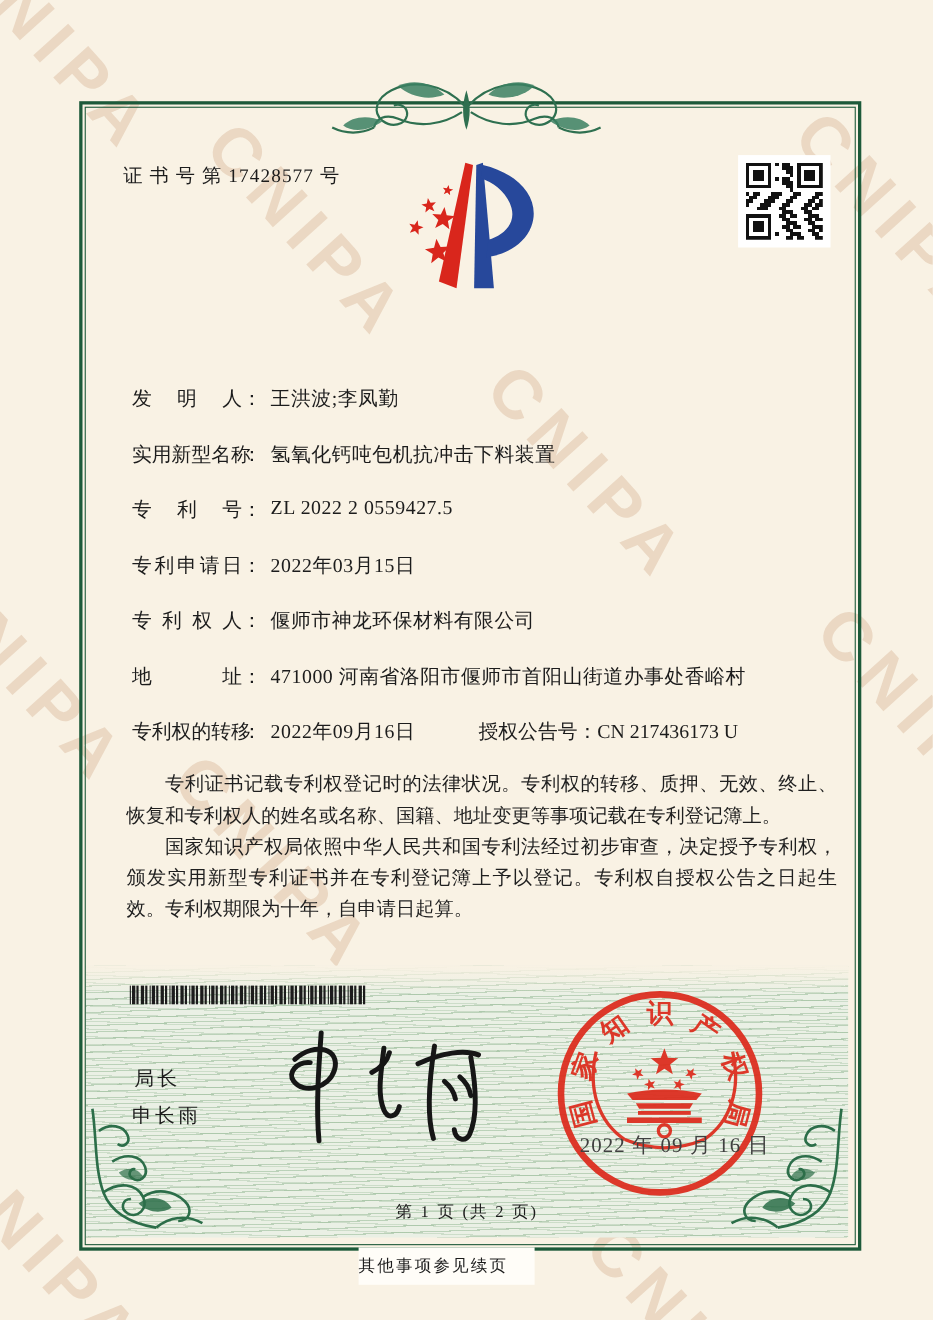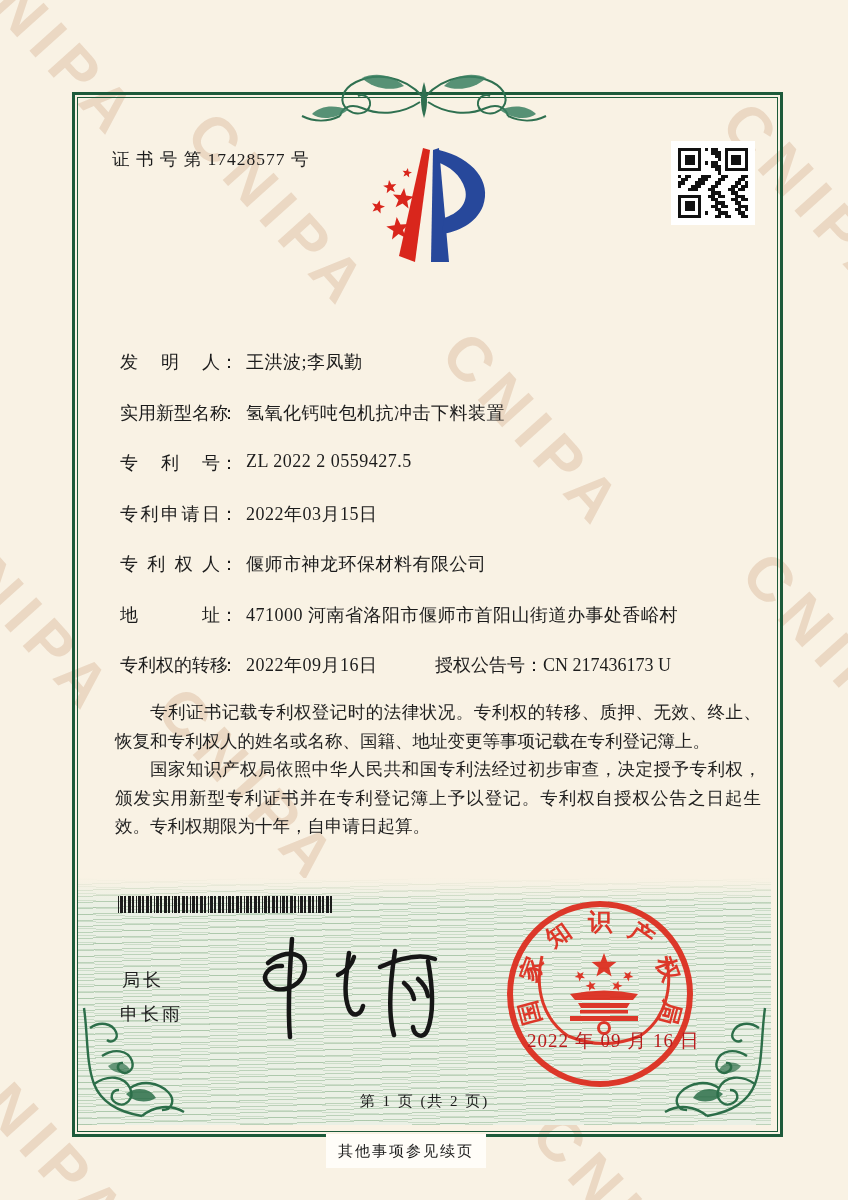--- a/index.html
+++ b/index.html
@@ -42,25 +42,25 @@
   .barcode{position:absolute;left:118px;top:896px;width:220px;height:17px;display:flex;align-items:stretch;z-index:3;}
   .barcode span{display:block;height:100%;background:#1c1c1c;flex:0 0 auto;}
   
   .director-title{position:absolute;left:122px;top:968px;font-size:18px;letter-spacing:3px;z-index:3;}
   .director-name{position:absolute;left:120px;top:1002px;font-size:18px;letter-spacing:3px;z-index:3;}
   .sig{position:absolute;left:252px;top:933px;width:198px;height:110px;z-index:3;}
   
   .seal{position:absolute;left:500px;top:894px;width:200px;height:200px;z-index:4;opacity:.93;}
   .seal-char{fill:#dd2b1c;font-size:24px;font-weight:700;text-anchor:middle;dominant-baseline:middle;
              font-family:"Liberation Serif","DejaVu Serif",serif;}
-  .seal-date{position:absolute;left:527px;top:1028px;font-size:19px;letter-spacing:1px;color:#b91c1c;z-index:5;}
+  .seal-date{position:absolute;left:527px;top:1028px;font-size:19px;letter-spacing:1px;color:#404040;z-index:5;}
   
   .pagefoot{position:absolute;left:78px;top:1092px;width:693px;text-align:center;font-size:15px;letter-spacing:2px;z-index:3;}
   .contnote{position:absolute;left:326px;top:1134px;width:160px;height:34px;line-height:34px;background:#fffdf8;
-            text-align:center;font-size:15px;letter-spacing:2px;z-index:3;}
+            font-size:15px;letter-spacing:2px;z-index:3;}
   
   .orn-top{position:absolute;left:294px;top:62px;width:260px;height:62px;z-index:3;}
   .orn-bl{position:absolute;left:80px;top:1006px;width:122px;height:118px;z-index:3;}
   .orn-br{position:absolute;left:647px;top:1006px;width:122px;height:118px;z-index:3;transform:scaleX(-1);}
 </style>
 </head>
 <body>
 
 <div class="page">
 

